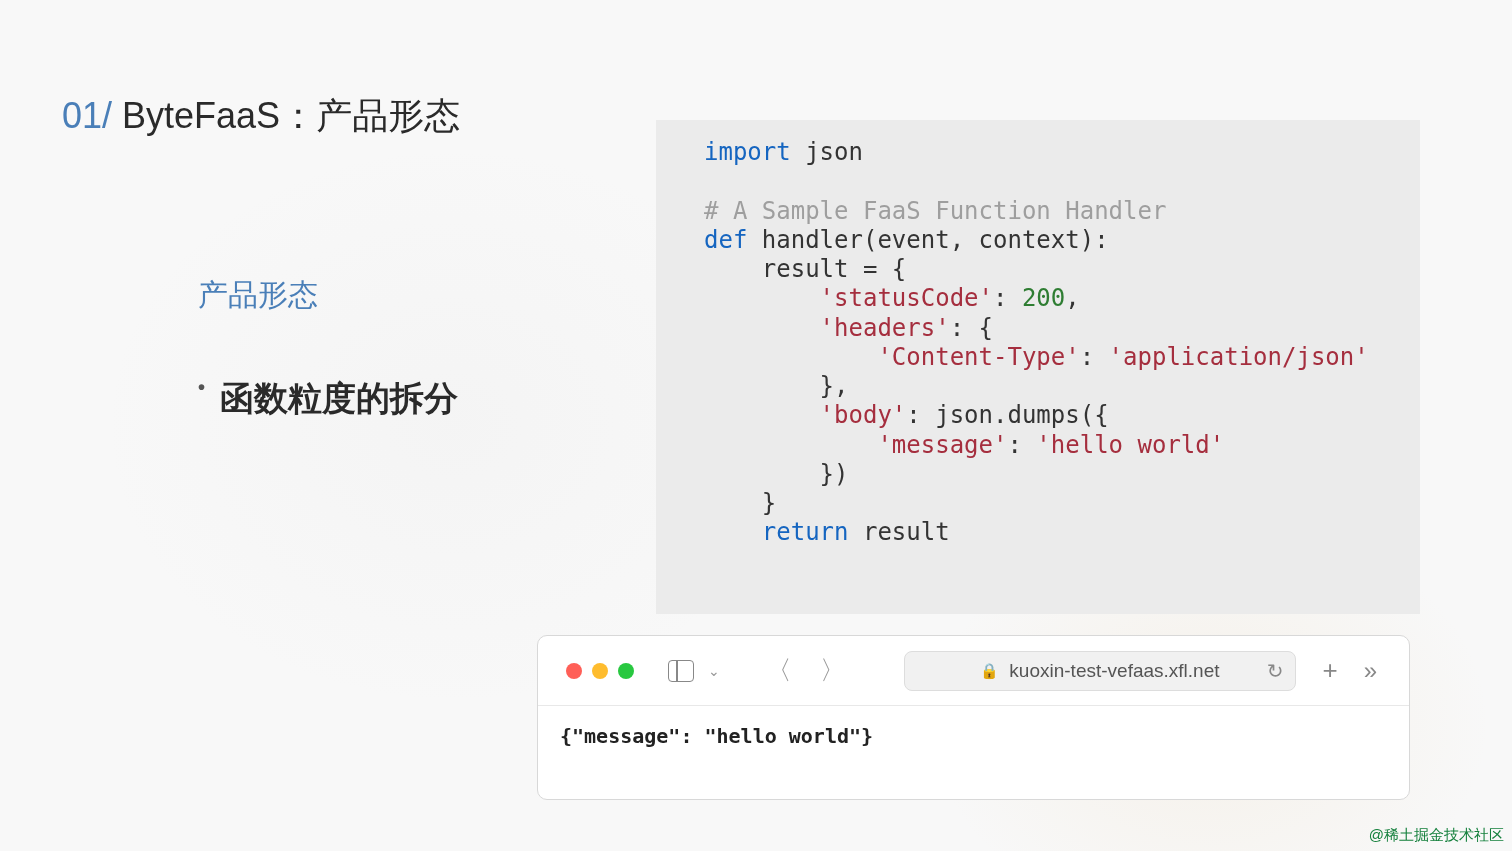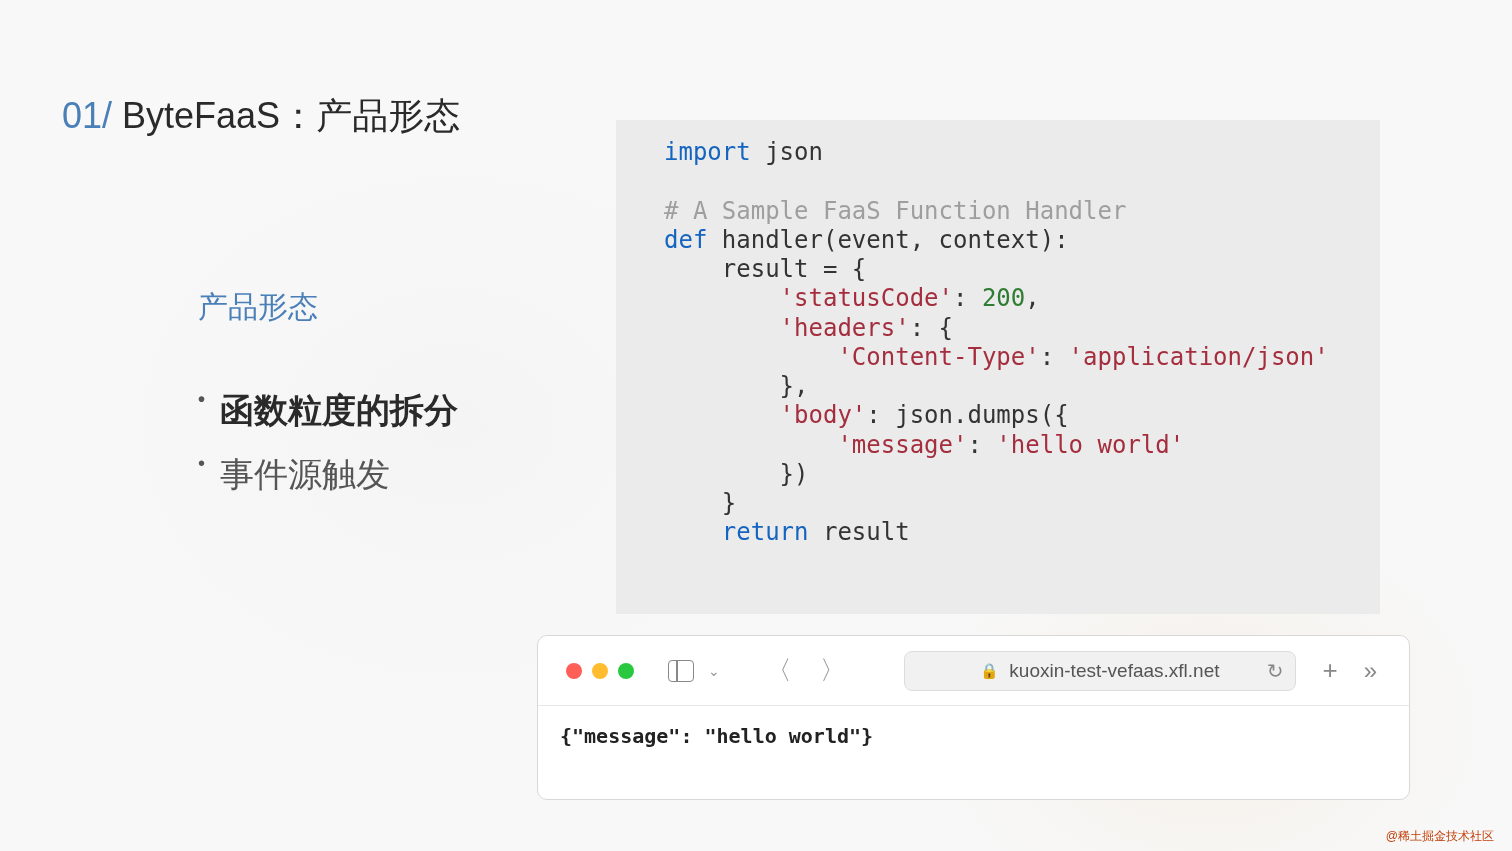--- a/index.html
+++ b/index.html
@@ -32,41 +32,40 @@
     .left-content {
       position: absolute;
       left: 198px;
       top: 275px;
       width: 380px;
     }
     .subtitle {
       color: #4a7fb8;
       font-size: 30px;
       margin-bottom: 60px;
-      margin-top: 12px;
     }
     .feature-list { list-style: none; }
     .feature-list li {
       font-size: 34px;
       color: #555;
       margin-bottom: 18px;
       position: relative;
       padding-left: 22px;
     }
     .feature-list li::before {
       content: "•";
       position: absolute;
       left: 0;
       color: #555;
       font-size: 20px;
     }
     .feature-list li.bold { color: #2a2a2a; font-weight: 700; }
     .code-block {
       position: absolute;
-      left: 616px;
+      left: 656px;
       top: 120px;
       width: 764px;
       height: 494px;
       background: #ebebeb;
       padding: 18px 48px;
       font-family: "SF Mono", Menlo, Monaco, Consolas, monospace;
       font-size: 24px;
       line-height: 1.22;
       white-space: pre;
       color: #333;
@@ -133,40 +132,39 @@
     .more-icon { color: #888; font-size: 24px; margin-right: 4px; }
     .browser-content {
       padding: 18px 22px;
       font-family: "SF Mono", Menlo, Monaco, monospace;
       font-size: 20px;
       font-weight: 600;
       color: #222;
     }
     .watermark {
       position: absolute;
-      right: 18px;
+      right: 8px;
       bottom: 6px;
-      color: #c2410c;
-      font-size: 12px;
+      color: #15803d;
+      font-size: 15px;
     }
   </style>
 </head>
 <body>
 
 <div class="bg-decoration"></div>
 
 <div class="slide-title">
   <span class="title-number">01/</span><span class="title-text"> ByteFaaS：产品形态</span>
 </div>
 
 <div class="left-content">
   <div class="subtitle">产品形态</div>
   <ul class="feature-list">
     <li class="bold">函数粒度的拆分</li>
-    <li>事件源触发</li>
   </ul>
 </div>
 
 <div class="code-block"><span class="kw">import</span><span> json</span>
 
 <span class="cm"># A Sample FaaS Function Handler</span>
 <span class="kw">def</span><span> handler(event, context):</span>
 <span>    result = {</span>
 <span>        </span><span class="st">'statusCode'</span><span>: </span><span class="nm">200</span><span>,</span>
 <span>        </span><span class="st">'headers'</span><span>: {</span>

